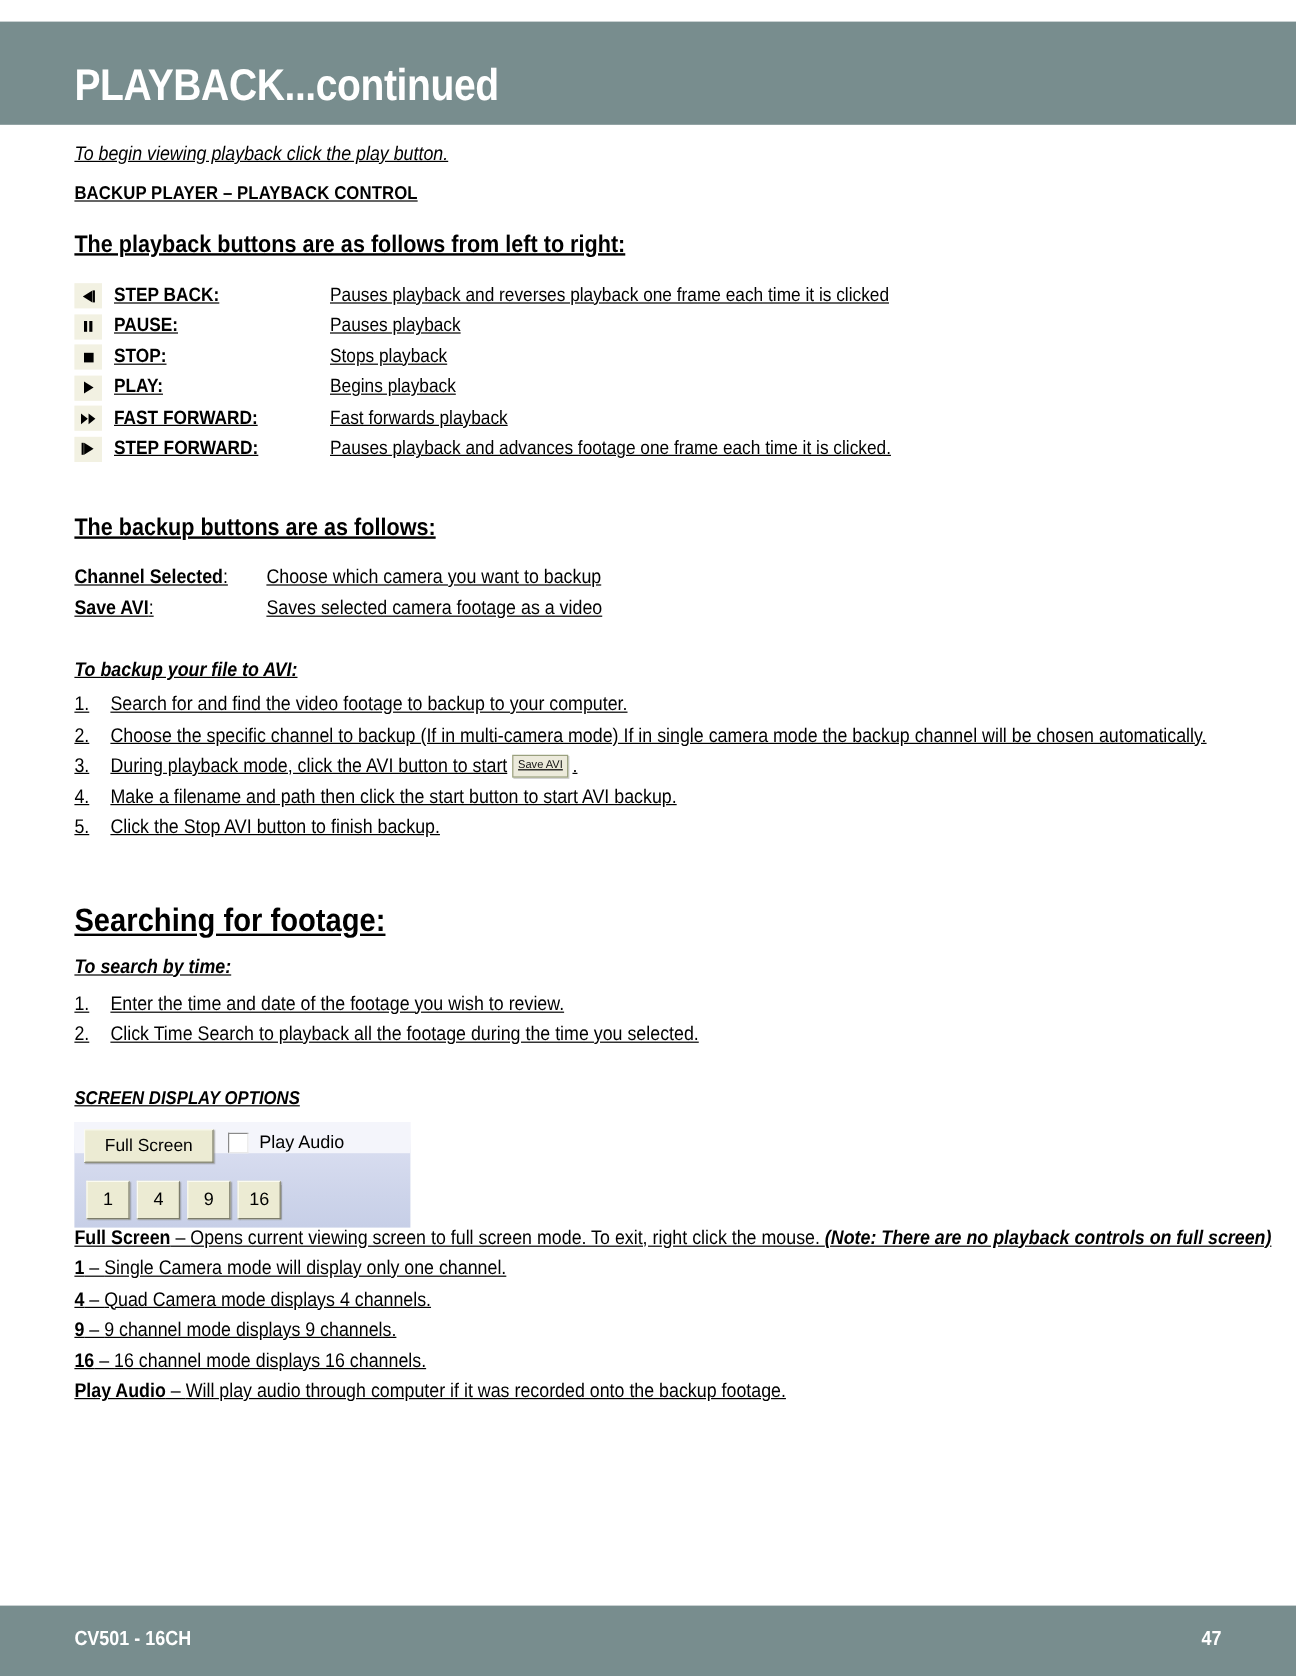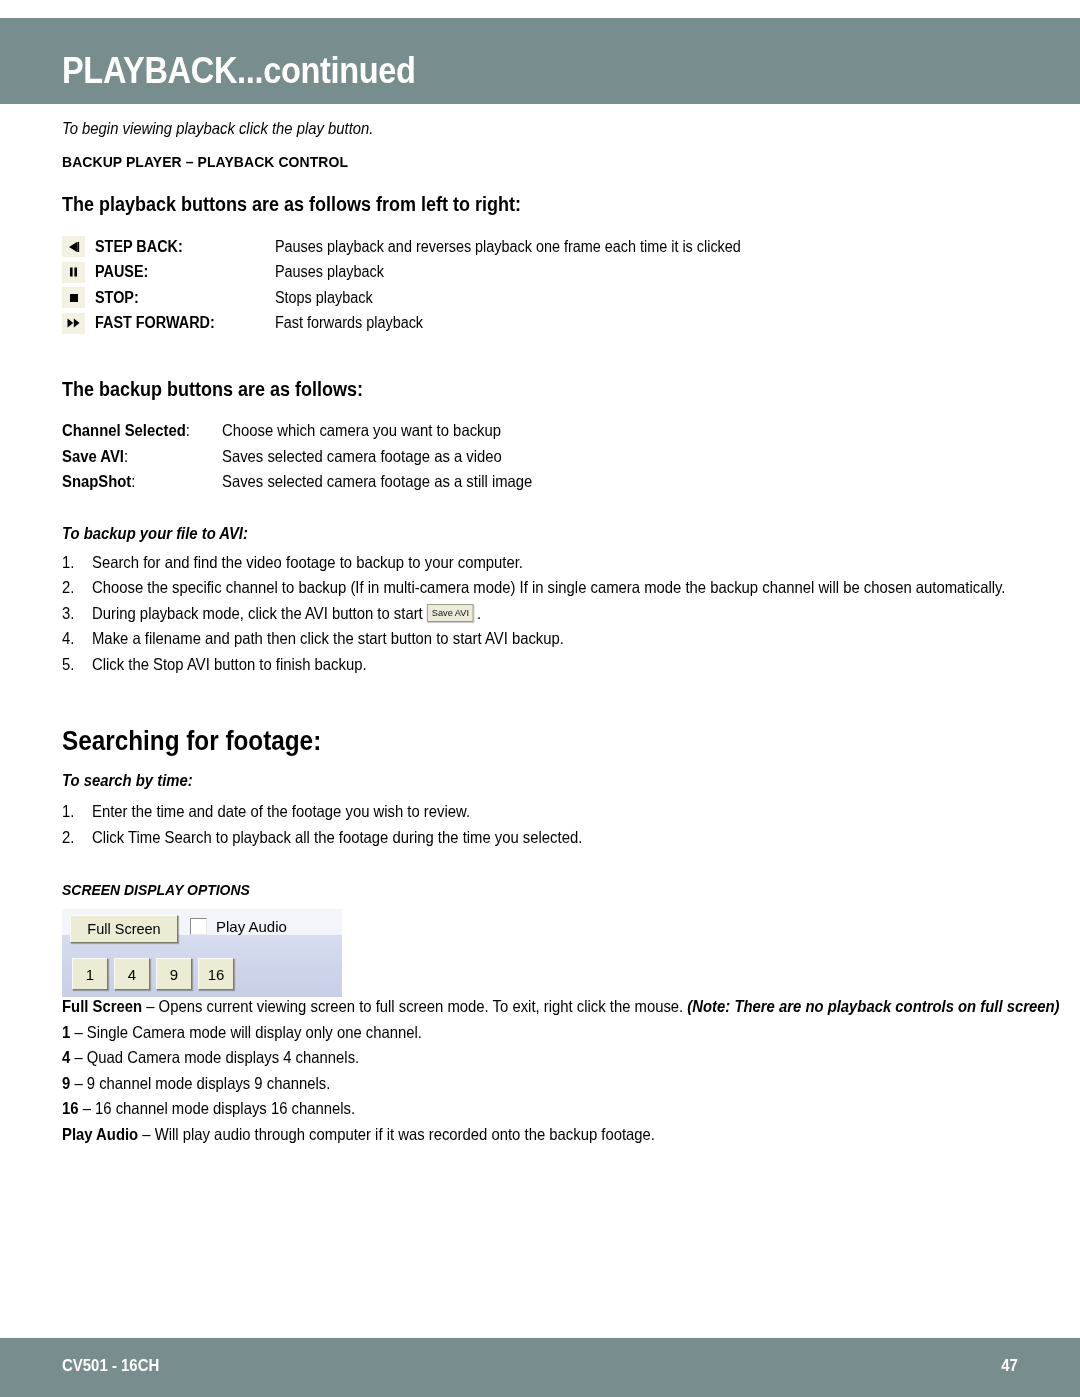--- a/index.html
+++ b/index.html
@@ -39,20 +39,21 @@
     transform-origin: left top;
     white-space: nowrap;
   }
 
   
   .page {
     position: absolute;
     left: 0;
     top: 104px;
     width: 899px;
+    text-decoration: underline;
   }
   .content {
     position: relative;
     margin-left: 62px;
     width: 960px;
   }
 
   .intro-italic {
     font-size: 16.5px;
     font-style: italic;
@@ -353,49 +354,64 @@
       <div class="pb-row">
         <span class="pb-icon">
           <svg width="15" height="12" viewBox="0 0 15 12">
               <rect x="4" y="2" width="8" height="8" fill="#000"></rect>
             </svg>
         </span>
         <span class="pb-label">STOP:</span>
         <span class="pb-desc">Stops playback</span>
       </div>
 
+      <div class="pb-row">
+        <span class="pb-icon">
+          <svg width="15" height="12" viewBox="0 0 15 12">
+              <polygon points="4,1 12,6 4,11" fill="#000"></polygon>
+            </svg>
+        </span>
+        <span class="pb-label">PLAY:</span>
+        <span class="pb-desc">Begins playback</span>
+      </div>
 
       <div class="pb-row">
         <span class="pb-icon">
           <svg width="15" height="12" viewBox="0 0 15 12">
               <polygon points="1.5,1.5 7.2,6 1.5,10.5" fill="#000"></polygon>
               <polygon points="7.8,1.5 13.5,6 7.8,10.5" fill="#000"></polygon>
             </svg>
         </span>
         <span class="pb-label">FAST FORWARD:</span>
         <span class="pb-desc">Fast forwards playback</span>
       </div>
 
+      <div class="pb-row">
+        <span class="pb-icon">
+          <svg width="15" height="12" viewBox="0 0 15 12">
+              <rect x="2" y="1" width="1.8" height="10" fill="#000"></rect>
+              <polygon points="4.1,1 12,6 4.1,11" fill="#000"></polygon>
+            </svg>
+        </span>
+        <span class="pb-label">STEP FORWARD:</span>
+        <span class="pb-desc">Pauses playback and advances footage one frame each time it is clicked.</span>
+      </div>
 
     </div>
 
     <div class="section-head" style="margin-top:42px;">The backup buttons are as follows:</div>
 
     <div class="bk-list">
       <div class="bk-row">
         <span class="bk-term"><span>Channel Selected</span><span class="colon">:</span></span>
         <span class="bk-def">Choose which camera you want to backup</span>
       </div>
       <div class="bk-row">
         <span class="bk-term"><span>Save AVI</span><span class="colon">:</span></span>
         <span class="bk-def">Saves selected camera footage as a video</span>
-      </div>
-      <div class="bk-row">
-        <span class="bk-term"><span>SnapShot</span><span class="colon">:</span></span>
-        <span class="bk-def">Saves selected camera footage as a still image</span>
       </div>
     </div>
 
     <div class="bolditalic-head" style="margin-top:26px;">To backup your file to AVI:</div>
 
     <div class="num-list">
       <div class="num-row">
         <span class="num-idx">1.</span>
         <span class="num-txt">
             <span>Search for and find the video footage to backup to your computer.</span>

